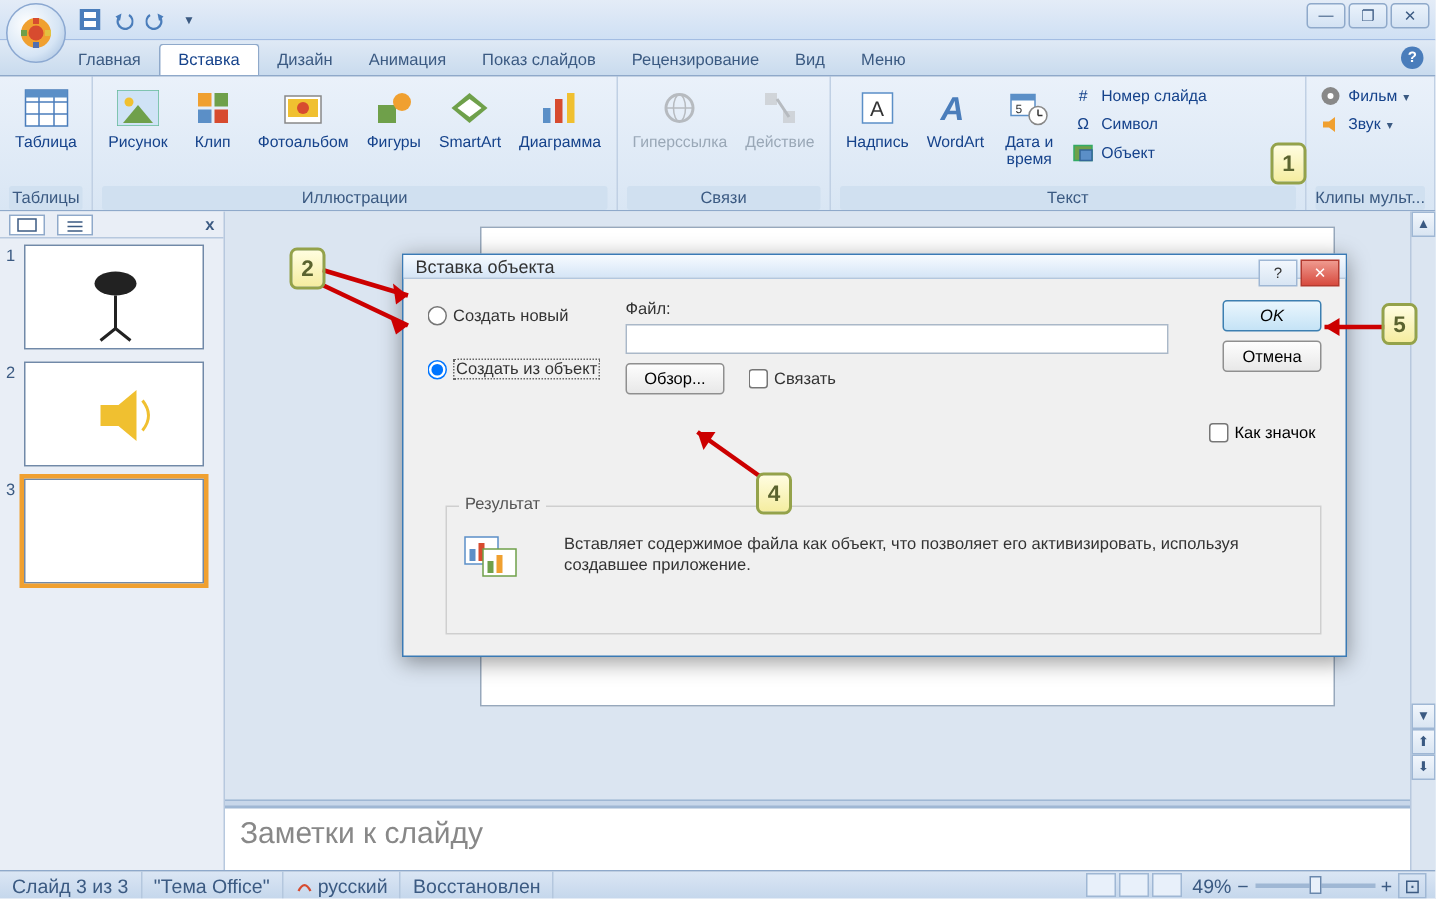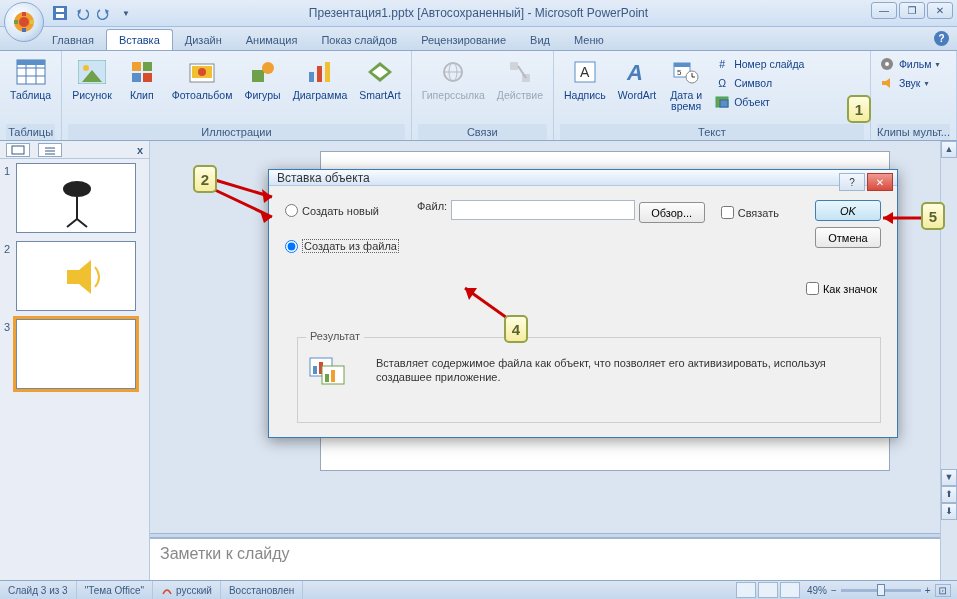--- a/index.html
+++ b/index.html
@@ -45,44 +45,44 @@
 .thumbs{padding:4px;display:flex;flex-direction:column;gap:8px;overflow:hidden;}
 .thumb-row{display:flex;gap:4px;}
 .thumb-num{color:#3b5a82;font-size:11px;width:8px;padding-top:2px;}
 .thumb{width:120px;height:70px;background:#fff;border:1px solid #7189a8;position:relative;}
 .thumb.selected{outline:3px solid #f0a030;}
 .slide-area{flex:1;background:#dbe5f1;position:relative;}
 .slide-canvas{position:absolute;left:170px;top:10px;width:570px;height:320px;background:#fff;border:1px solid #97a8bc;}
 .vscroll{position:absolute;right:0;top:0;bottom:0;width:17px;background:#dbe5f1;border-left:1px solid #b7c8de;}
 .vscroll .sbtn{height:17px;background:linear-gradient(#f1f6fc,#d9e5f2);border:1px solid #9fb7d4;text-align:center;font-size:9px;line-height:15px;color:#3b5a82;}
 .hsplit{position:absolute;left:0;right:17px;bottom:42px;height:5px;background:#c8d7ea;border-top:1px solid #9fb7d4;border-bottom:1px solid #9fb7d4;}
-.notes{position:absolute;left:0;right:17px;bottom:0;height:42px;background:#fff;border-top:1px solid #9fb7d4;padding:6px 10px;color:#888;font-size:16px;}
-
-
-.statusbar{position:absolute;left:0;right:0;bottom:0;height:19px;background:linear-gradient(#dbe6f4,#c5d7ec);border-top:1px solid #8fa9ca;display:flex;align-items:center;font-size:10px;color:#3b5a82;}
+.notes{position:absolute;left:0;right:17px;bottom:0;height:42px;background:#fff;border-top:1px solid #9fb7d4;padding:6px 10px;color:#888;font-size:20px;}
+
+
+.statusbar{position:absolute;left:0;right:0;bottom:0;height:19px;background:linear-gradient(#dbe6f4,#c5d7ec);border-top:1px solid #8fa9ca;display:flex;align-items:center;font-size:13px;color:#3b5a82;}
 .statusbar .cell{padding:0 8px;border-right:1px solid #b4c7de;height:100%;display:flex;align-items:center;gap:3px;}
 .statusbar .right{margin-left:auto;display:flex;align-items:center;}
 .viewbtns{display:flex;}
 .viewbtns div{width:20px;height:16px;border:1px solid #9fb7d4;background:#e8f0fa;margin:0 1px;}
 .zoom{display:flex;align-items:center;gap:4px;padding:0 6px;}
 .zoom .track{width:80px;height:3px;background:#9fb7d4;position:relative;}
 .zoom .thumb-s{width:8px;height:12px;background:#e8f0fa;border:1px solid #6a88ad;position:absolute;left:36px;top:-5px;}
 
 
 .dialog{position:absolute;left:268px;top:169px;width:630px;height:269px;background:#f0f0f0;border:1px solid #3a7ab5;box-shadow:0 3px 14px rgba(0,0,0,0.4);}
 .dialog-title{height:16px;background:linear-gradient(#f7fbff,#d5e5f6);border-bottom:1px solid #b3c7de;display:flex;align-items:center;padding:0 8px;color:#333;font-size:12px;position:relative;}
 .dialog-title .dctrl{position:absolute;right:4px;top:3px;display:flex;}
 .dialog-title .dctrl div{width:26px;height:18px;border:1px solid #9fb7d4;margin-left:2px;display:flex;align-items:center;justify-content:center;font-size:10px;background:linear-gradient(#f2f7fd,#d8e5f3);}
 .dialog-title .dctrl .close{background:linear-gradient(#ef9a8f,#d74b3f);color:#fff;border-color:#b43a2f;}
 .dialog-body{padding:14px 16px;display:grid;grid-template-columns:120px 1fr 90px;gap:8px 12px;align-items:start;font-size:11px;color:#333;}
 .radio-col{display:flex;flex-direction:column;gap:22px;padding-top:4px;}
 .radio-row{display:flex;align-items:center;gap:4px;}
 .radio-row input{margin:0;}
 .radio-row.sel label{text-decoration:none;border:1px dotted #666;padding:0 1px;}
-.file-col{display:flex;flex-direction:row;gap:4px;}
+.file-col{display:flex;flex-direction:column;gap:4px;}
 .file-col input[type=text]{width:100%;height:20px;border:1px solid #aab8c8;padding:0 4px;}
 .browse-row{display:flex;gap:16px;align-items:center;margin-top:2px;}
 .dlg-btn{min-width:66px;height:21px;background:linear-gradient(#fdfdfd,#e8e8e8);border:1px solid #8f8f8f;border-radius:3px;font-size:11px;padding:0 8px;}
 .dlg-btn.def{border:1px solid #3c7fb1;background:linear-gradient(#eaf6fd,#c5e3f6);font-style:italic;}
 .btn-col{display:flex;flex-direction:column;gap:6px;align-items:flex-end;}
 .chk{display:flex;align-items:center;gap:4px;}
 .chk input{margin:0;}
 .icon-chk{position:absolute;right:20px;top:112px;}
 .result{position:absolute;left:28px;right:16px;bottom:14px;height:86px;border:1px solid #cfcfcf;padding:6px 10px;}
 .result .lbl{position:absolute;top:-8px;left:8px;background:#f0f0f0;padding:0 4px;font-size:11px;color:#555;}
@@ -125,21 +125,20 @@
         </svg>
       </span>
     <span>
         <svg width="14" height="14">
           <path d="M3 4 A5 5 0 1 0 10 6" fill="none" stroke="#4a7dbb" stroke-width="1.5"></path>
           <polygon points="12,5 8,3 9,8" fill="#4a7dbb"></polygon>
         </svg>
       </span>
     <span style="font-size:8px;color:#3b5a82;">▼</span>
   </div>
-  <div class="title-text">Презентация1.pptx [Автосохраненный] - Microsoft PowerPoint</div>
   <div class="win-controls">
     <div>—</div>
     <div>❐</div>
     <div>✕</div>
   </div>
 </div>
 
 <div class="tabs">
   <div class="tab">Главная</div>
   <div class="tab active">Вставка</div>
@@ -209,36 +208,36 @@
           <div class="ico">
             <svg width="26" height="24">
               <rect x="2" y="10" width="12" height="12" fill="#6fa04a"></rect>
               <circle cx="18" cy="8" r="6" fill="#f0a030"></circle>
             </svg>
           </div>
           <span>Фигуры</span>
         </div>
       <div class="rbtn">
           <div class="ico">
+            <svg width="28" height="24">
+              <polygon points="14,2 26,12 14,22 2,12" fill="#6fa04a"></polygon>
+              <polygon points="14,6 22,12 14,18 6,12" fill="#fff"></polygon>
+            </svg>
+          </div>
+          <span>SmartArt</span>
+        </div>
+      <div class="rbtn">
+          <div class="ico">
             <svg width="26" height="24">
               <rect x="2" y="12" width="5" height="10" fill="#5b8fc7"></rect>
               <rect x="10" y="6" width="5" height="16" fill="#d74b2f"></rect>
               <rect x="18" y="2" width="5" height="20" fill="#f0c030"></rect>
             </svg>
           </div>
           <span>Диаграмма</span>
-        </div>
-      <div class="rbtn">
-          <div class="ico">
-            <svg width="28" height="24">
-              <polygon points="14,2 26,12 14,22 2,12" fill="#6fa04a"></polygon>
-              <polygon points="14,6 22,12 14,18 6,12" fill="#fff"></polygon>
-            </svg>
-          </div>
-          <span>SmartArt</span>
         </div>
     </div>
     <div class="group-label">Иллюстрации</div>
   </div>
 
   <div class="group">
     <div class="group-items">
       <div class="rbtn disabled">
           <div class="ico">
             <svg width="26" height="24">
@@ -441,21 +440,21 @@
     </div>
   </div>
   <div class="dialog-body">
     <div class="radio-col">
       <div class="radio-row">
         <input type="radio" name="src" style="">
         <label>Создать новый</label>
       </div>
       <div class="radio-row sel">
         <input type="radio" name="src" checked="" style="">
-        <label>Создать из файла</label>
+        <label>Создать из объект</label>
       </div>
     </div>
     <div class="file-col">
       <label>Файл:</label>
       <input type="text" value="" style="">
       <div class="browse-row">
         <button class="dlg-btn">Обзор...</button>
         <div class="chk">
           <input type="checkbox" style="">
           <label>Связать</label>

